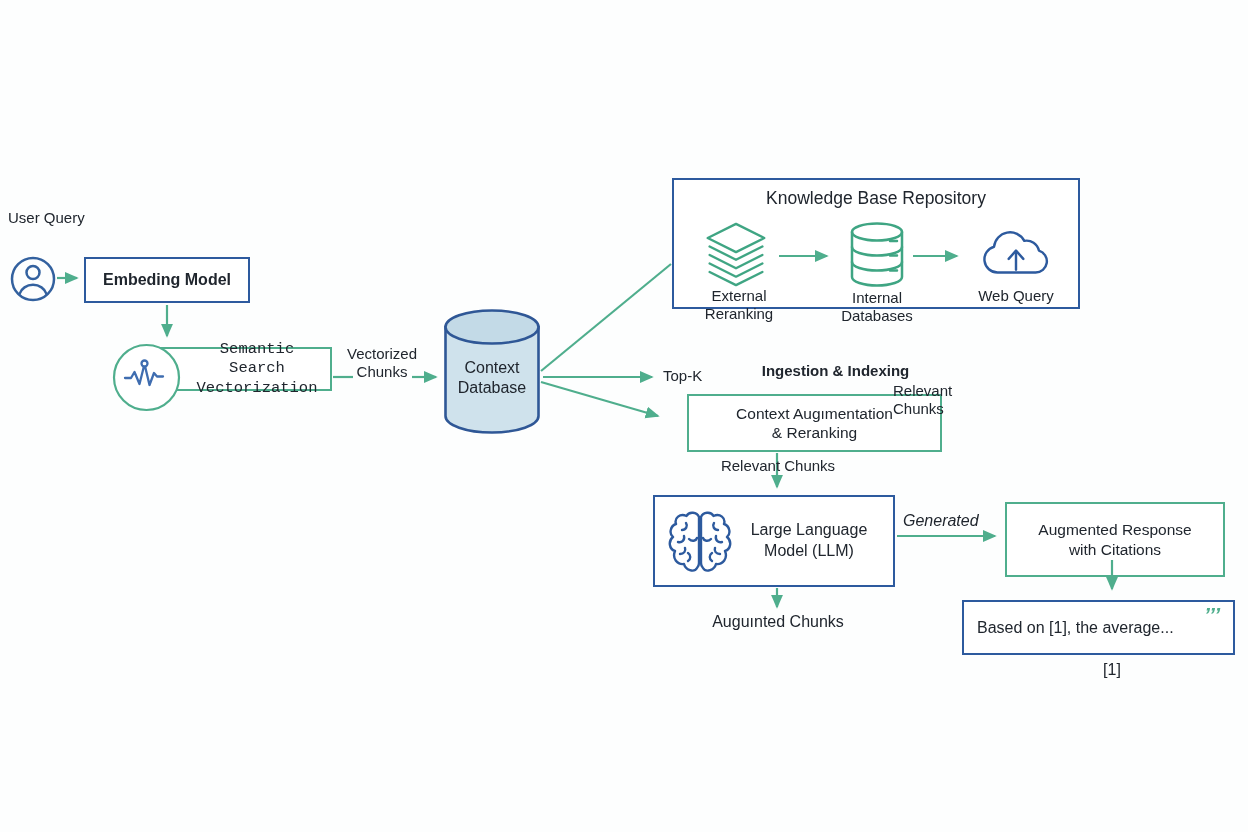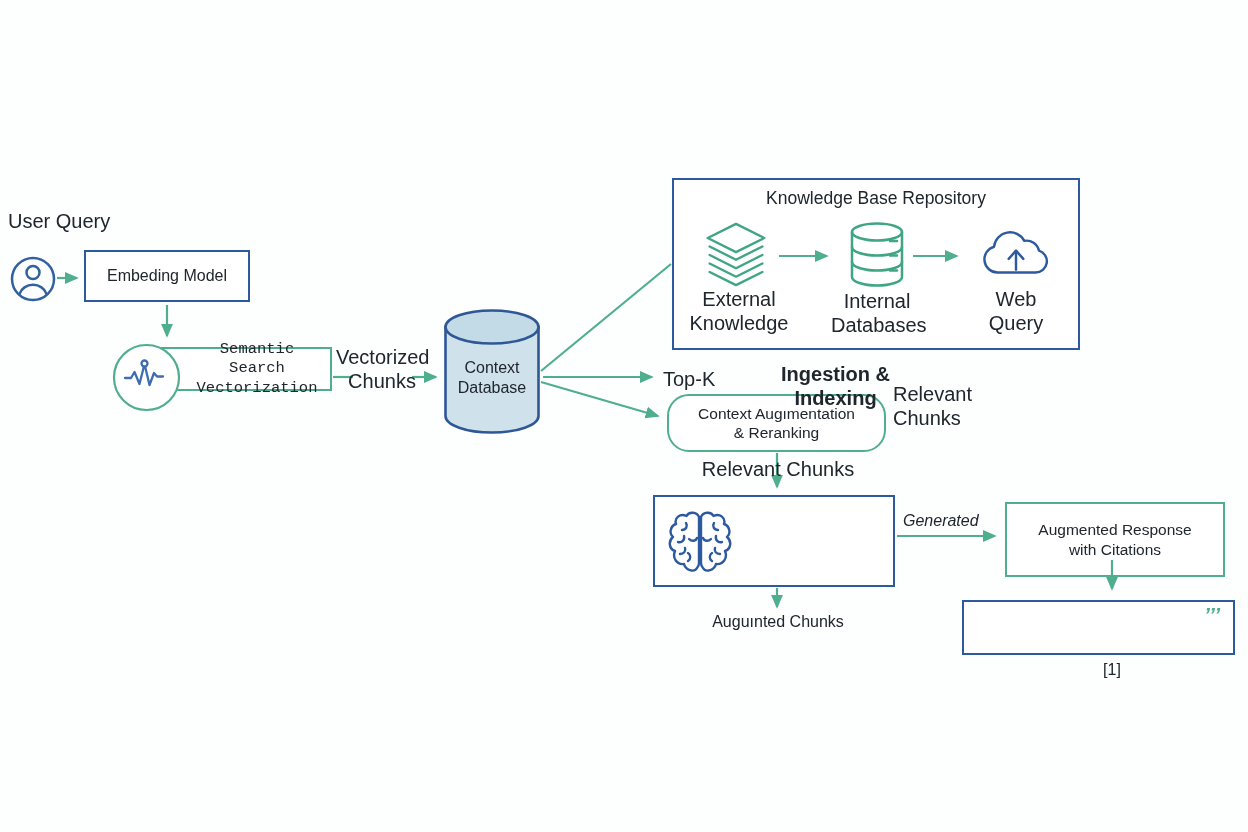--- a/index.html
+++ b/index.html
@@ -28,21 +28,21 @@
     text-align:center;
     white-space:pre-line;
     font-size:15.5px;line-height:1.25;
     z-index:2;
   }
   .blue-box{border:2px solid var(--blue);}
   .green-box{border:2px solid var(--green);}
   .lbl{
     position:absolute;
     white-space:pre-line;
-    font-size:20px;line-height:1.22;
+    font-size:15px;line-height:1.22;
     z-index:4;
   }
   .center{text-align:center;}
   .icon{position:absolute;z-index:4;}
   .kb-title{
     position:absolute;left:0;right:0;top:8px;
     text-align:center;font-size:17.5px;
   }
   .llm-label{
     position:absolute;left:78px;right:8px;top:0;bottom:0;
@@ -95,21 +95,21 @@
 <div class="lbl" style="left:8px;top:209px;">User Query</div>
 
 <svg class="icon" style="left:10px;top:256px;" width="46" height="46" viewBox="0 0 46 46">
   <g stroke="#33619f" stroke-width="2.5" fill="none" stroke-linecap="round">
     <circle cx="23" cy="23" r="21"></circle>
     <circle cx="23" cy="16.5" r="6.5"></circle>
     <path d="M9.5 38 A14 12.5 0 0 1 36.5 38"></path>
   </g>
 </svg>
 
-<div class="box blue-box" style="left:84px;top:250px;width:166px;height:52px;font-size:16px;">Embeding Model</div>
+<div class="box blue-box" style="left:84px;top:257px;width:166px;height:46px;font-size:16px;font-weight:bold;">Embeding Model</div>
 
 <div class="box green-box" style="left:146px;top:347px;width:186px;height:44px;font-family:Liberation Mono, monospace;">
   <span class="sem-label">Semantic Search
 Vectorization</span>
 </div>
 
 <svg class="icon" style="left:112px;top:343px;" width="69" height="69" viewBox="0 0 69 69">
   <circle cx="34.5" cy="34.5" r="32.5" fill="#fff" stroke="#4fae8d" stroke-width="2.2"></circle>
   <g stroke="#3f6db0" stroke-width="2.3" fill="none" stroke-linejoin="round" stroke-linecap="round">
     <path d="M13 35 h6 l3.5 -6 5 12 5 -20 5 21 4.5 -12 3 3.5 h6"></path>
@@ -120,21 +120,21 @@
 <div class="lbl center" style="left:336px;top:345px;width:92px;">Vectorized
 Chunks</div>
 
 <svg class="icon" style="left:443px;top:308px;z-index:2;" width="98" height="128" viewBox="0 0 98 128">
   <path d="M2.5 19 L2.5 108 A46.5 16.5 0 0 0 95.5 108 L95.5 19 Z" fill="#cfe2ec" stroke="#2f5796" stroke-width="2.6"></path>
   <ellipse cx="49" cy="19" rx="46.5" ry="16.5" fill="#c3dae7" stroke="#2f5796" stroke-width="2.6"></ellipse>
 </svg>
 <div class="lbl center" style="left:443px;top:358px;width:98px;font-size:16px;z-index:4;">Context
 Database</div>
 
-<div class="box blue-box" style="left:672px;top:178px;width:408px;height:172px;">
+<div class="box blue-box" style="left:672px;top:178px;width:408px;height:131px;">
   <div class="kb-title">Knowledge Base Repository</div>
 
   <svg class="icon" style="left:26px;top:42px;" width="72" height="66" viewBox="0 0 76 70">
     <g stroke="#3fa583" stroke-width="2.5" fill="none" stroke-linejoin="round" stroke-linecap="round">
       <path d="M38 2 L68 17 L38 32 L8 17 Z"></path>
       <path d="M10 26 L38 40 L66 26"></path>
       <path d="M10 35 L38 49 L66 35"></path>
       <path d="M10 44 L38 58 L66 44"></path>
       <path d="M10 53 L38 67 L66 53"></path>
     </g>
@@ -152,52 +152,55 @@
 
   <svg class="icon" style="left:303px;top:46px;" width="78" height="58" viewBox="0 0 80 58">
     <g stroke="#2d5a9e" stroke-width="2.5" fill="none" stroke-linejoin="round" stroke-linecap="round">
       <path d="M21 47 H60 A11.5 11.5 0 0 0 63.5 24.5 A13 13 0 0 0 48.5 14.5 A16.5 16.5 0 0 0 17.5 20.5 A13.5 13.5 0 0 0 21 47 Z"></path>
       <path d="M40 44 V26"></path>
       <path d="M32.5 33 L40 24.5 L47.5 33"></path>
     </g>
   </svg>
 
   <div class="lbl center" style="left:15px;top:107px;width:100px;">External
-Knowledge</div>
+Reranking</div>
   <div class="lbl center" style="left:157px;top:109px;width:92px;">Internal
 Databases</div>
   <div class="lbl center" style="left:297px;top:107px;width:90px;">Web Query</div>
 </div>
 
 <div class="lbl" style="left:663px;top:367px;">Top-K</div>
 <div class="lbl center" style="left:738px;top:362px;width:195px;font-weight:bold;">Ingestion &amp; Indexing</div>
 <div class="lbl" style="left:893px;top:382px;">Relevant
 Chunks</div>
 
-<div class="box green-box" style="left:667px;top:394px;width:219px;height:58px;border-radius:22px;">Context Augımentation
+<div class="box green-box" style="left:687px;top:394px;width:255px;height:58px;">Context Augımentation
 &amp; Reranking</div>
 
 <div class="lbl center" style="left:700px;top:457px;width:156px;">Relevant Chunks</div>
 
 <div class="box blue-box" style="left:653px;top:495px;width:242px;height:92px;">
   <svg class="icon" style="left:13px;top:11px;" width="64" height="70" viewBox="0 0 64 68">
     <g stroke="#2d5a9e" stroke-width="2.4" fill="none" stroke-linejoin="round" stroke-linecap="round">
       <path d="M31 8 C29 3 21 2 18.5 7 C12 4 6 9 8 15 C2 17 1 25 5 28 C0 32 1 40 7 42 C4 49 9 56 16 55 C17.5 61 26 64 29 59 C30.5 57.5 31 56 31 54 Z"></path>
       <path d="M14 21 c4 0 6 -4 4 -7 M10 33 c4 1 7 -2 6 -6 M12 45 c4 0 6 -3 5 -6 M20 52 c3 -2 3 -6 0 -8 M21 30 c3 3 7 2 8 -1"></path>
     </g>
     <g transform="translate(64,0) scale(-1,1)" stroke="#2d5a9e" stroke-width="2.4" fill="none" stroke-linejoin="round" stroke-linecap="round">
       <path d="M31 8 C29 3 21 2 18.5 7 C12 4 6 9 8 15 C2 17 1 25 5 28 C0 32 1 40 7 42 C4 49 9 56 16 55 C17.5 61 26 64 29 59 C30.5 57.5 31 56 31 54 Z"></path>
       <path d="M14 21 c4 0 6 -4 4 -7 M10 33 c4 1 7 -2 6 -6 M12 45 c4 0 6 -3 5 -6 M20 52 c3 -2 3 -6 0 -8 M21 30 c3 3 7 2 8 -1"></path>
     </g>
   </svg>
+  <span class="llm-label">Large Language
+Model (LLM)</span>
 </div>
 
 <div class="lbl" style="left:903px;top:511px;font-size:16px;font-style:italic;">Generated</div>
 <div class="lbl center" style="left:688px;top:612px;width:180px;font-size:16px;">Auguınted Chunks</div>
 
 <div class="box green-box" style="left:1005px;top:502px;width:220px;height:75px;">Augmented Response
 with Citations</div>
 
 <div class="box blue-box" style="left:962px;top:600px;width:273px;height:55px;">
+  <span class="cit-text">Based on [1], the average...</span>
   <span class="quotes">’’’</span>
 </div>
 
 <div class="lbl center" style="left:1082px;top:660px;width:60px;font-size:16px;">[1]</div>
 
 </body></html>

